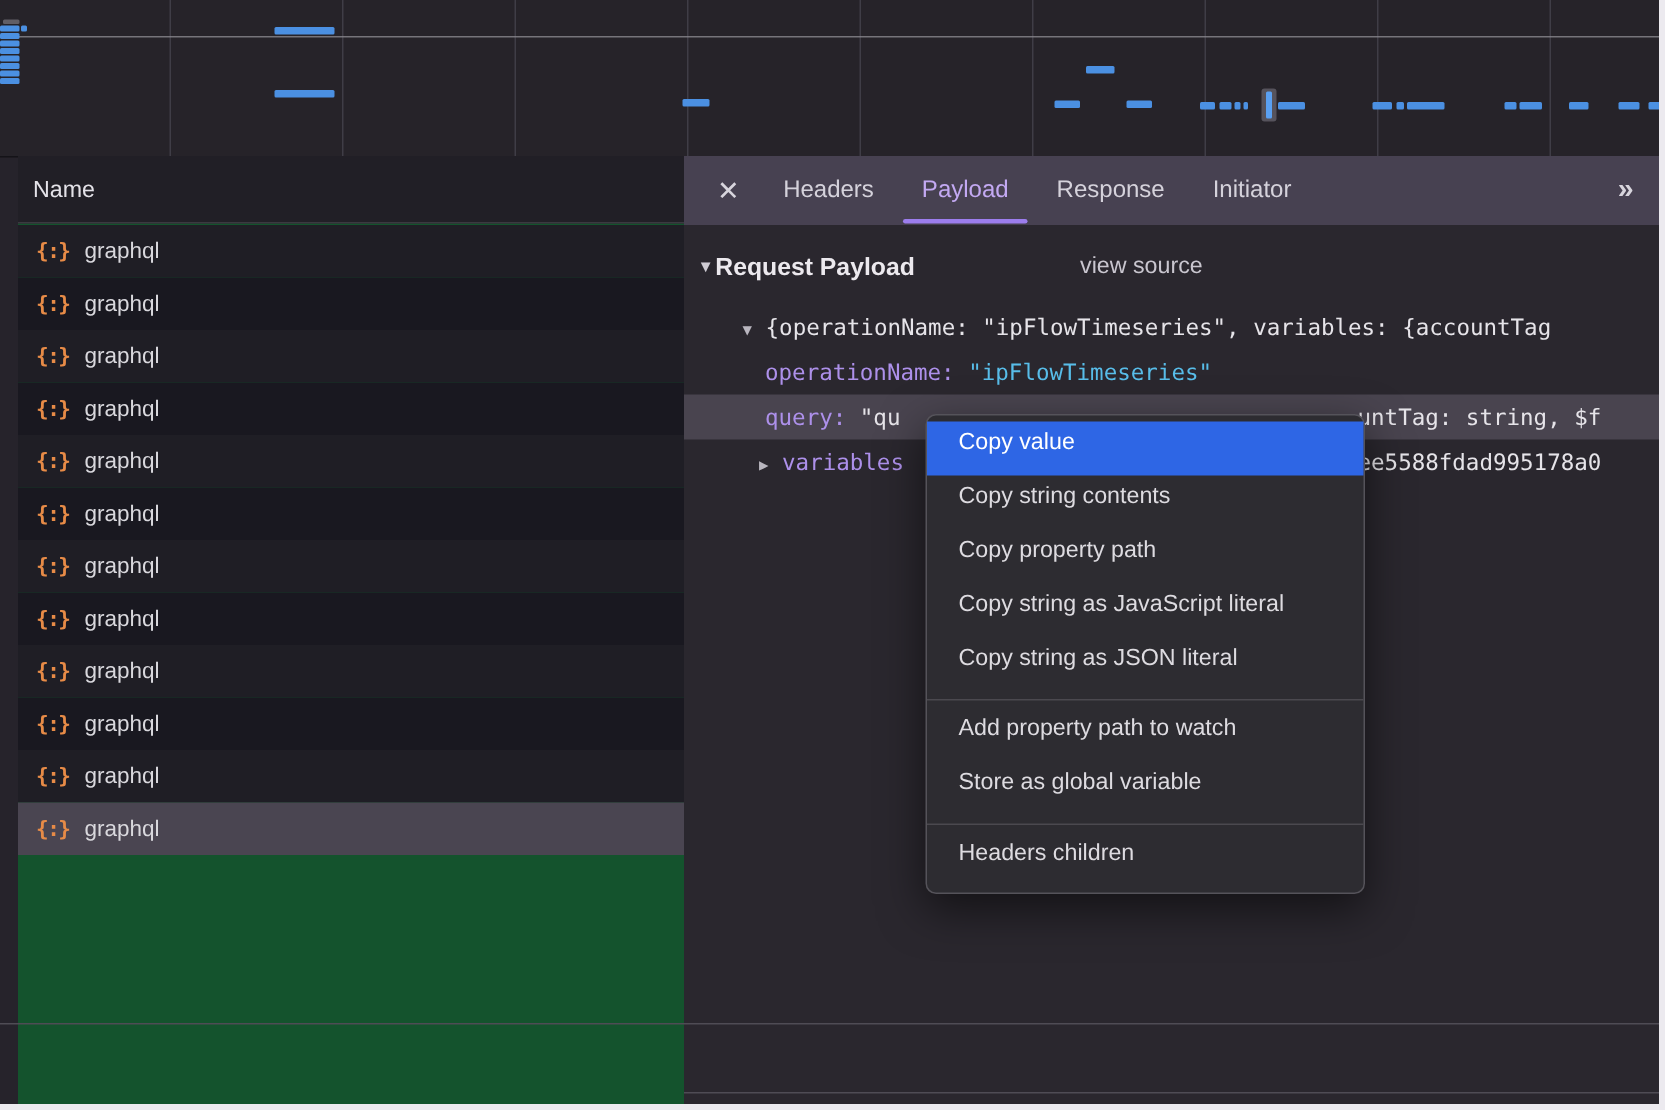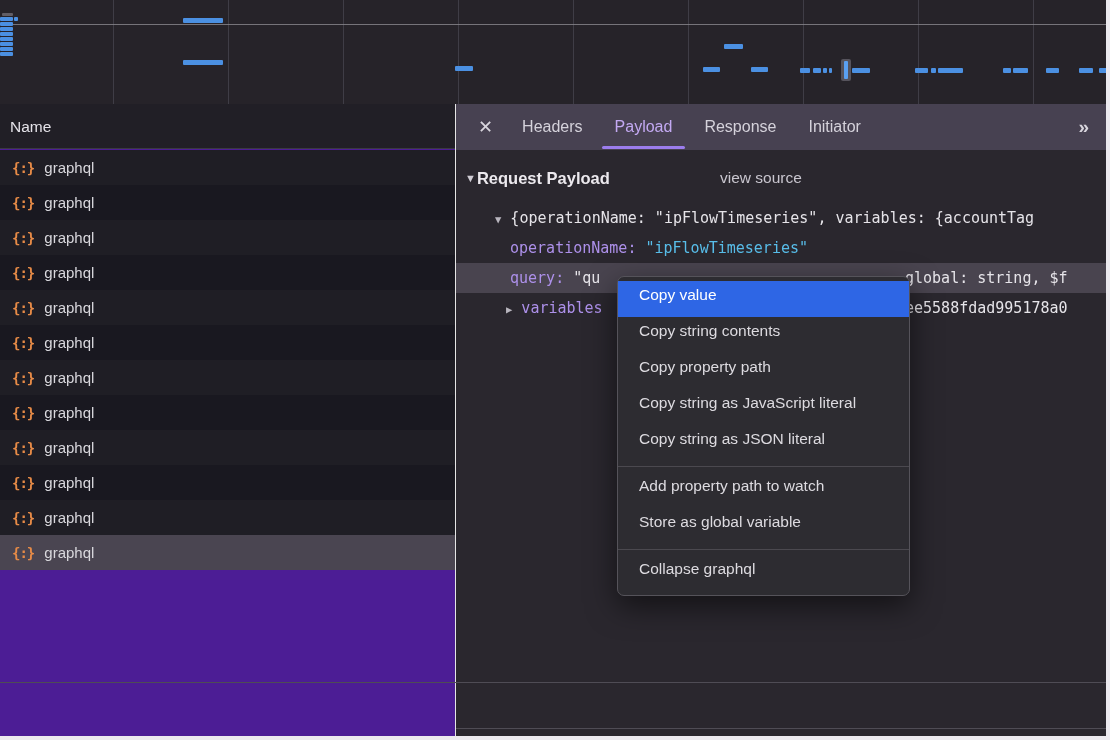--- a/index.html
+++ b/index.html
@@ -14,21 +14,21 @@
   
   .overview{position:absolute;left:0;top:0;width:1106px;height:104px;background:#262329;border-bottom:1px solid #141318;overflow:hidden}
   .vline{position:absolute;top:0;bottom:0;width:1px;background:#3f3d46}
   .hline{position:absolute;left:0;right:0;height:1px;background:#8b888f;opacity:.8}
   .obar{position:absolute;background:#4b90e2;border-radius:1px}
   .graybar{position:absolute;background:#615e66;border-radius:1px}
   .marker{position:absolute;background:#56535c;border-radius:2px}
   .marker-bar{position:absolute;background:#5aa0f2;border-radius:1px}
 
   
-  .left-pane{position:absolute;left:0;top:104px;width:455px;bottom:0;background:#4c1d95;border-right:5px solid #e5e5e5}
+  .left-pane{position:absolute;left:12px;top:104px;width:455px;bottom:0;background:#14532d;border-right:5px solid #e5e5e5}
   .name-header{position:absolute;left:0;top:0;right:0;height:45px;background:#211f26;border-bottom:1px solid #3b3941;
     color:#e4e2e8;font-size:15.5px;line-height:45px;padding-left:10px;box-sizing:border-box}
   .rows{position:absolute;top:46px;left:0;right:0}
   .nrow{height:35px;display:flex;align-items:center;padding-left:12px;font-size:15px;color:#d9d8dd;box-sizing:border-box}
   .nrow.odd{background:#1f1e25}
   .nrow.even{background:#191820}
   .nrow.selected{background:#4a4551}
   .nicon{color:#e78b47;font-family:"DejaVu Sans Mono",monospace;font-size:14px;font-weight:bold;margin-right:10px;letter-spacing:-1px}
 
   
@@ -189,35 +189,35 @@
     <div class="content">
       <div class="payload-header">
         <span class="ph-tri">▼</span>
         <span class="ph-title">Request Payload</span>
         <span class="view-source">view source</span>
       </div>
 
       <div class="tree">
         <div class="tline pad1"><span class="tri">▼</span> <span class="plain">{operationName: "ipFlowTimeseries", variables: {accountTag</span></div>
         <div class="tline pad2"><span class="key">operationName:</span> <span class="str">"ipFlowTimeseries"</span></div>
-        <div class="tline pad2 selected"><span class="key">query:</span> <span class="plain">"qu</span><span class="rfrag">global: string, $f</span></div>
+        <div class="tline pad2 selected"><span class="key">query:</span> <span class="plain">"qu</span><span class="rfrag">untTag: string, $f</span></div>
         <div class="tline pad4"><span class="tri">▶</span> <span class="key">variables</span><span class="rfrag">ee5588fdad995178a0</span></div>
       </div>
 
       <div class="footer-line"></div>
     </div>
   </div>
 
   <div class="footer-line" style="top:682px"></div>
 
   <div class="menu" id="menu">
       <div class="mitem hl">Copy value</div>
       <div class="mitem">Copy string contents</div>
       <div class="mitem">Copy property path</div>
       <div class="mitem">Copy string as JavaScript literal</div>
       <div class="mitem">Copy string as JSON literal</div>
       <div class="mdivider"></div>
       <div class="mitem">Add property path to watch</div>
       <div class="mitem">Store as global variable</div>
       <div class="mdivider"></div>
-      <div class="mitem">Collapse graphql</div>
+      <div class="mitem">Headers children</div>
     </div>
 </div>
 
 </body></html>

